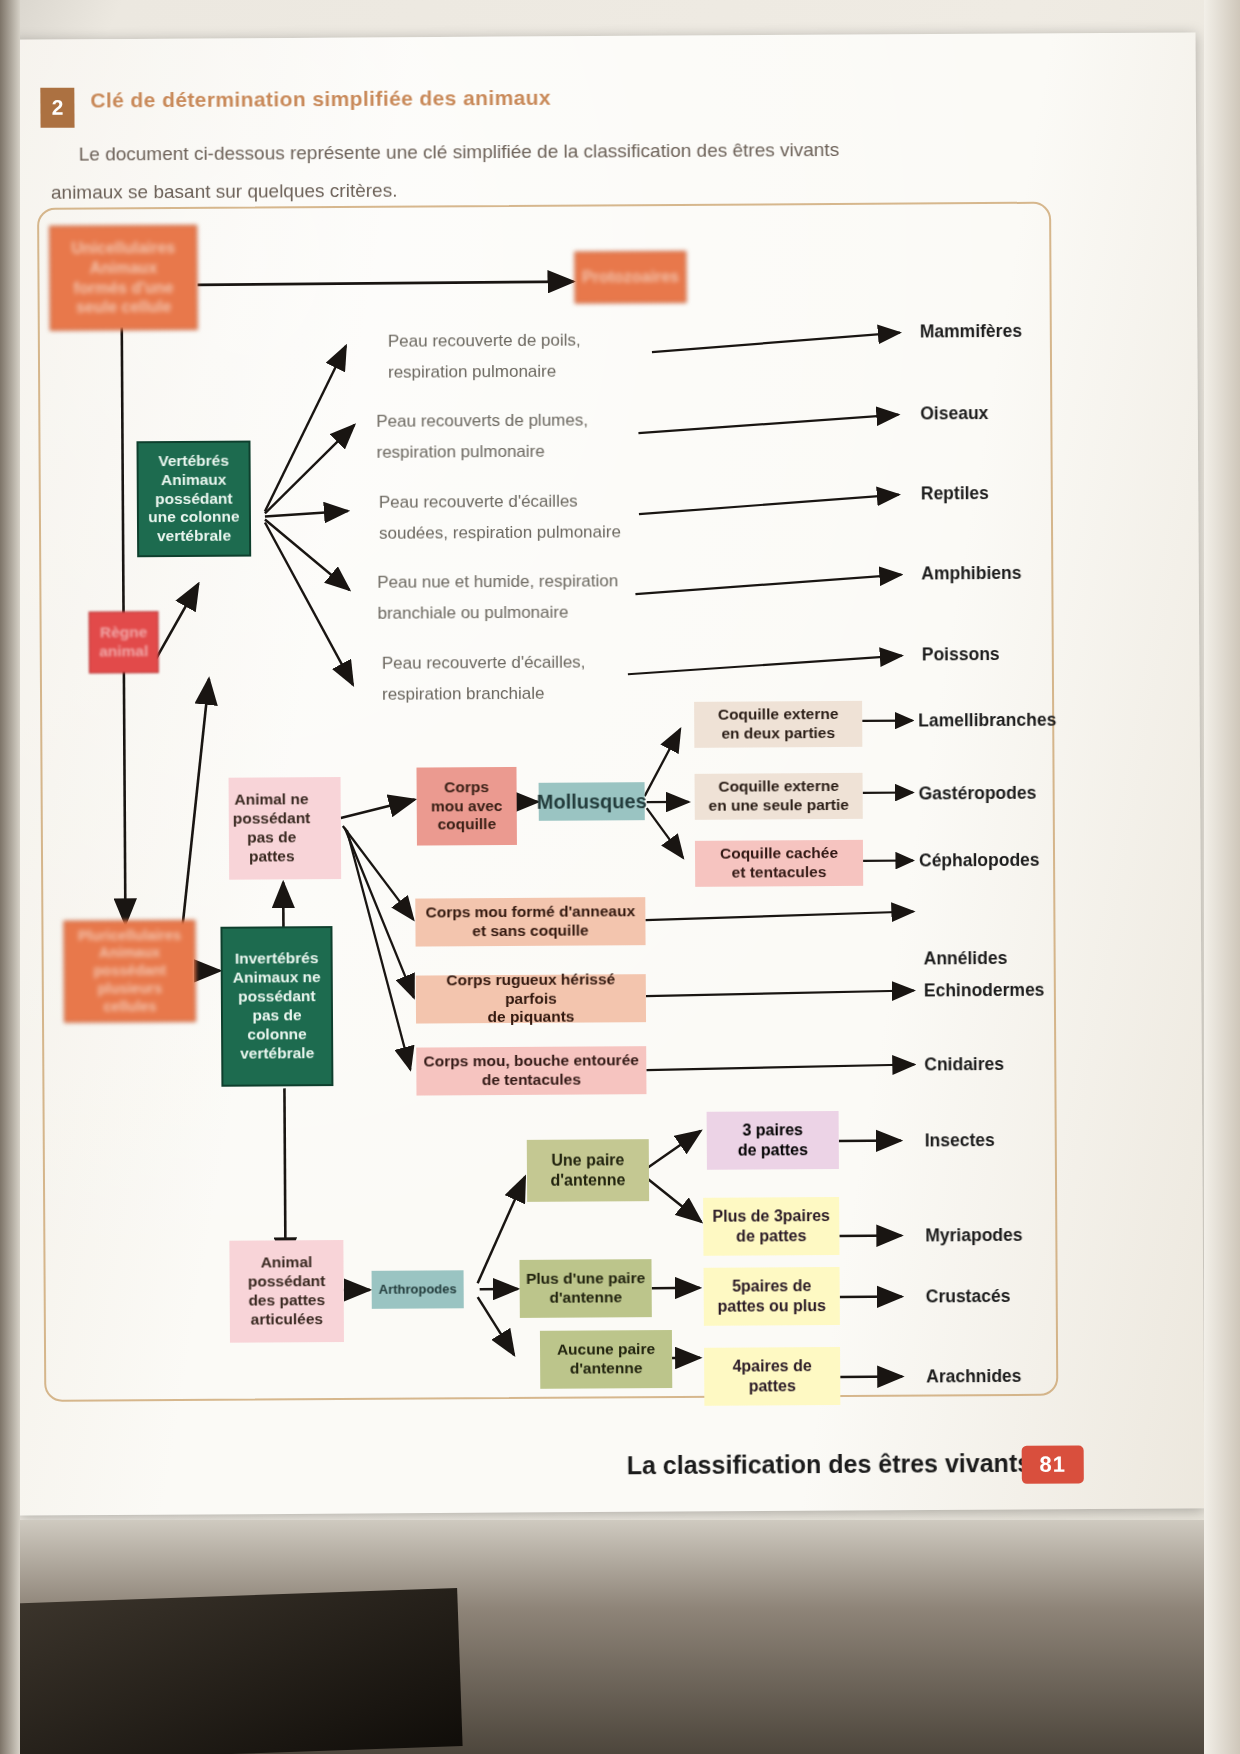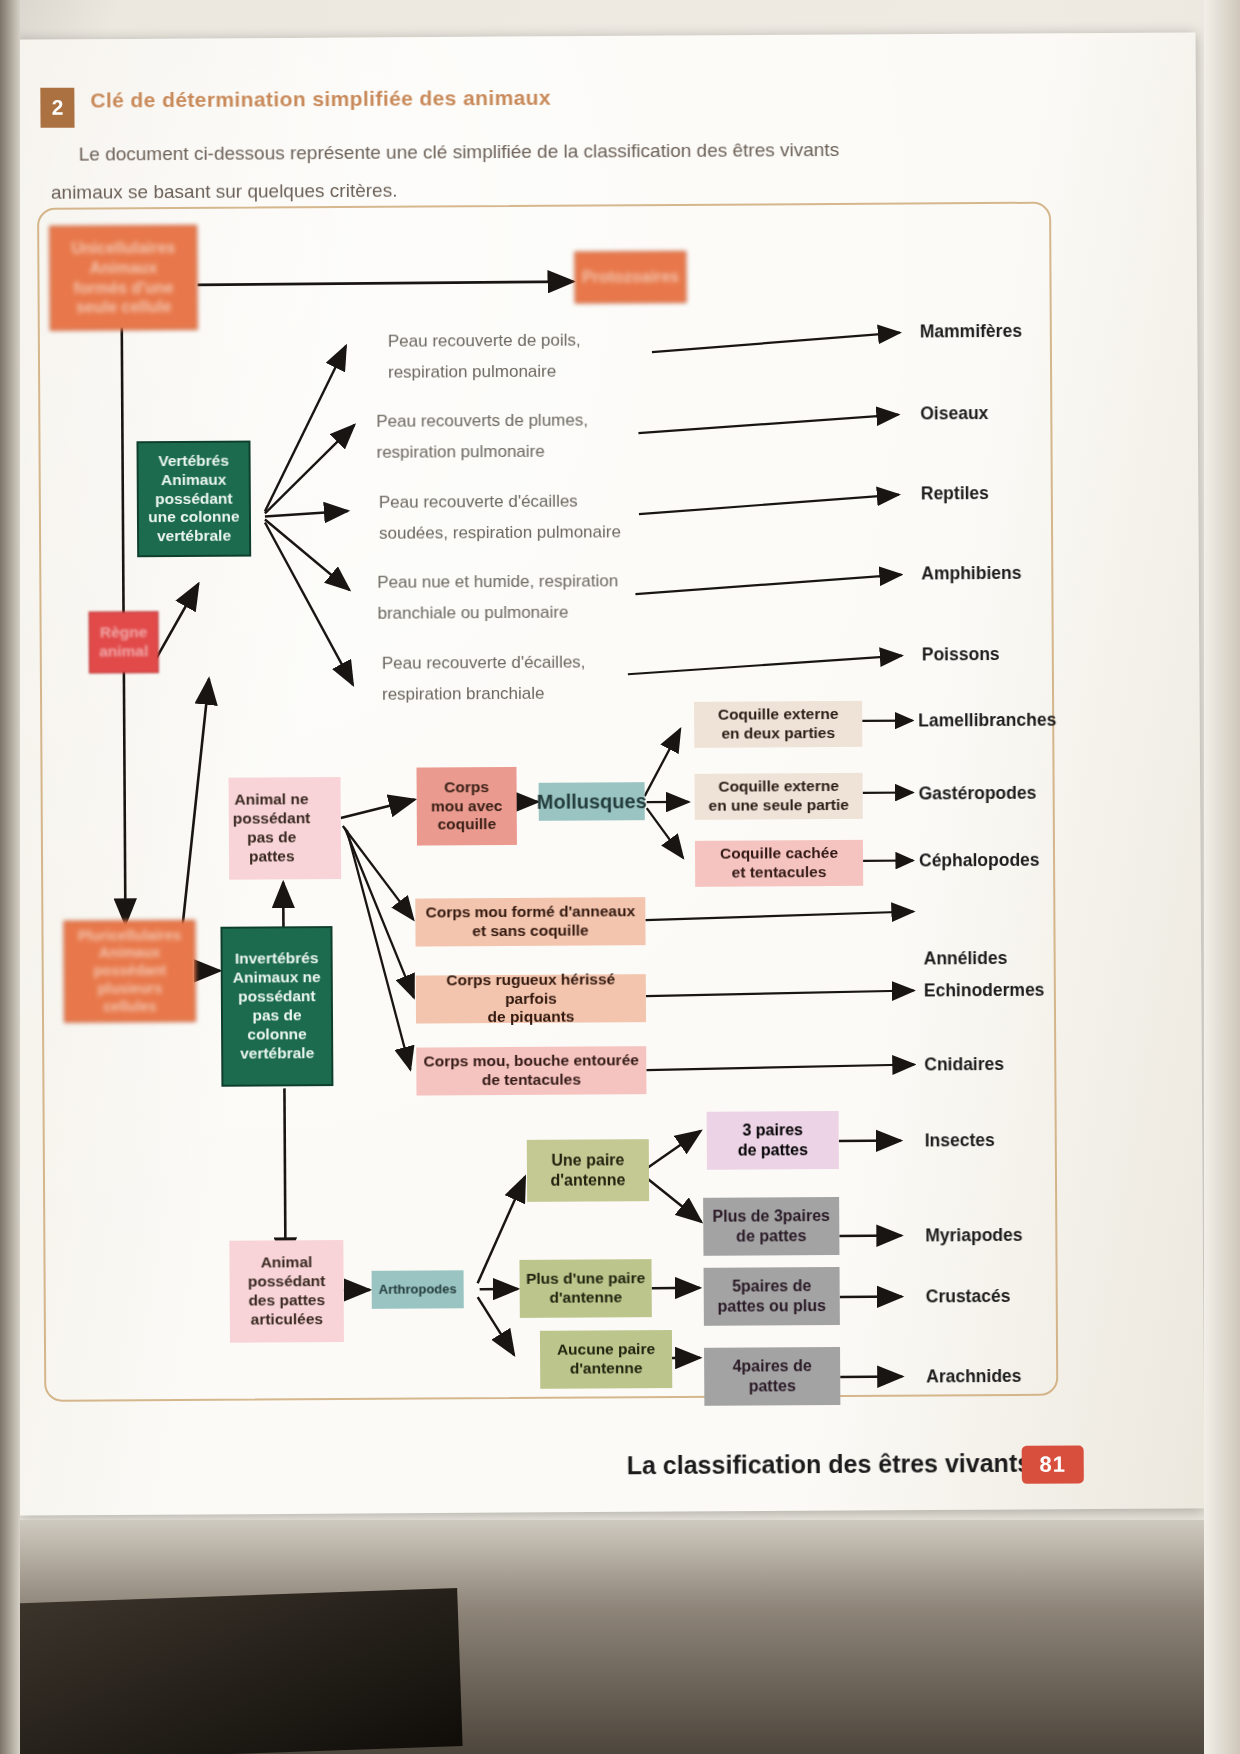--- a/index.html
+++ b/index.html
@@ -82,21 +82,21 @@
   .c-green-dark{background:#1d6b4f;color:#eaf6ef;border:2px solid #0e3f2d;}
   .c-pink-lt{background:#f8d4d8;color:#3a2a22;}
   .c-salmon{background:#eb9a90;color:#3a2016;}
   .c-teal{background:#9ac4c2;color:#233c3c;}
   .c-cream{background:#efe2d6;color:#2a1d16;}
   .c-peach{background:#f3c5ae;color:#33190f;}
   .c-rose{background:#f6c4c0;color:#331a16;}
   .c-olive{background:#c4c892;color:#22240f;}
   .c-olive2{background:#bcc58b;color:#22240f;}
   .c-lilac{background:#ecd3e6;color:#000000;}
-  .c-lilac2{background:#a3a3a3;color:#2a1a26;}
+  .c-lilac2{background:#fef9c3;color:#2a1a26;}
 
   
   .term{
     position:absolute;font-weight:bold;color:#1c1c1c;
     font-size:17.5px;white-space:nowrap;
     filter:blur(.35px);
   }
   
   .crit{
     position:absolute;color:#6c6860;font-size:17px;line-height:31px;

